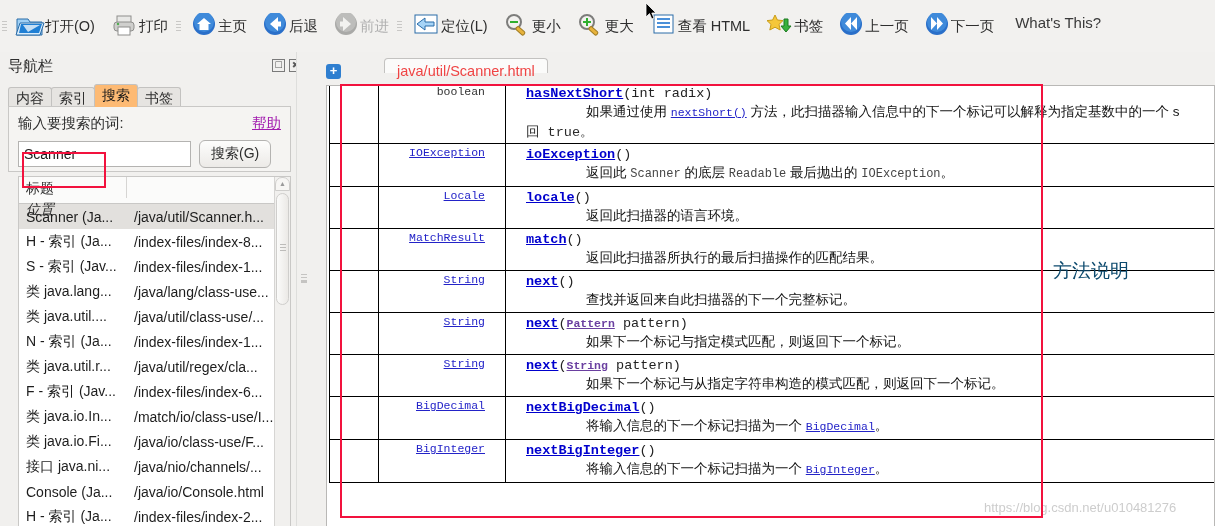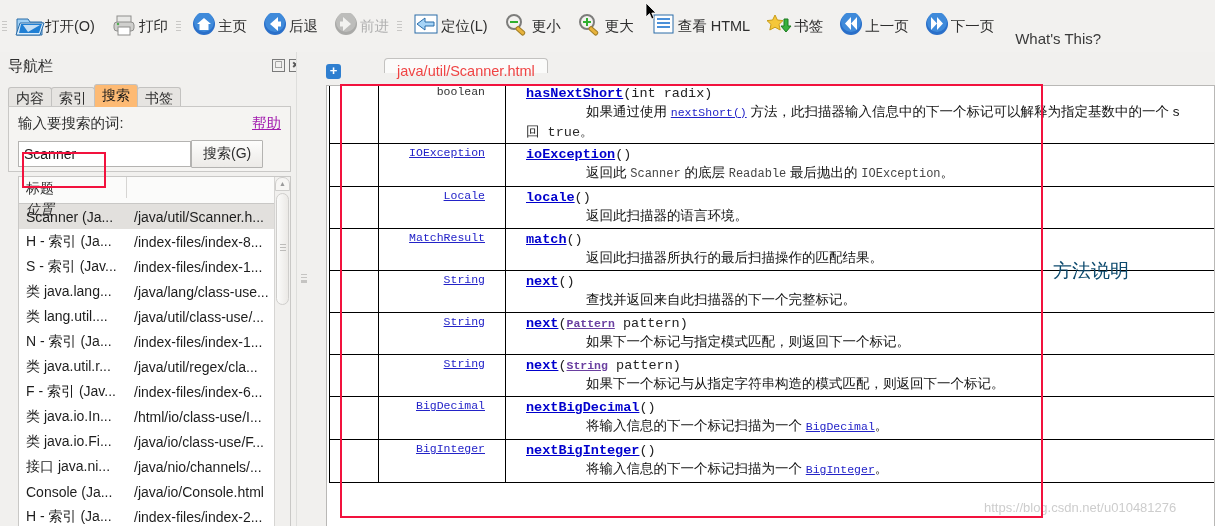--- a/index.html
+++ b/index.html
@@ -28,21 +28,21 @@
     flex:0 0 auto;
   }
   .tb-grip i{
     display:block;width:5px;height:11px;
     background:
       linear-gradient(to bottom,#c9c8c6 0 1px,transparent 1px 3px,
       #c9c8c6 3px 4px,transparent 4px 6px,
       #c9c8c6 6px 7px,transparent 7px 9px,
       #c9c8c6 9px 10px,transparent 10px 11px);
   }
-  .whats{font-size:15px;color:#3a3a3a;padding-left:14px;padding-top:30px;white-space:nowrap;}
+  .whats{font-size:15px;color:#3a3a3a;padding-left:14px;padding-top:14px;white-space:nowrap;}
 
   
   #navpanel{
     position:absolute;left:0;top:52px;width:306px;height:474px;
     background:#f1f0ee;
   }
   #navtitle{
     position:absolute;left:8px;top:5px;font-size:15px;color:#2e2e2e;
   }
   .panelbtn{
@@ -79,21 +79,21 @@
   }
   #combo-input{
     flex:1;height:100%;border:none;outline:none;background:transparent;
     font-family:"Liberation Sans",sans-serif;font-size:14px;color:#1a1a1a;padding-left:5px;
   }
   #combo-arrow{
     width:22px;height:24px;border-left:1px solid #cfcecc;background:#f4f3f1;
     display:flex;align-items:center;justify-content:center;font-size:8px;color:#4a4a4a;
   }
   #searchbtn{
-    height:26px;padding:0 11px;border:1px solid #b4b3b1;border-radius:1px;
+    margin-left:8px;height:26px;padding:0 11px;border:1px solid #b4b3b1;border-radius:6px;
     background:linear-gradient(to bottom,#fdfdfc,#eceae7);
     font-family:"Liberation Sans",sans-serif;font-size:14px;color:#2e2e2e;
     display:flex;align-items:center;cursor:pointer;
   }
   
   #redbox-input{
     position:absolute;left:22px;top:152px;width:84px;height:36px;
     border:2px solid #f2123e;box-sizing:border-box;pointer-events:none;z-index:8;
   }
 
@@ -409,38 +409,38 @@
         </div>
         <div class="res-row">
           <div class="res-c c1">S - 索引 (Jav...</div>
           <div class="res-c c2">/index-files/index-1...</div>
         </div>
         <div class="res-row">
           <div class="res-c c1">类 java.lang...</div>
           <div class="res-c c2">/java/lang/class-use...</div>
         </div>
         <div class="res-row">
-          <div class="res-c c1">类 lang.util....</div>
+          <div class="res-c c1">类 java.util....</div>
           <div class="res-c c2">/java/util/class-use/...</div>
         </div>
         <div class="res-row">
           <div class="res-c c1">N - 索引 (Ja...</div>
           <div class="res-c c2">/index-files/index-1...</div>
         </div>
         <div class="res-row">
           <div class="res-c c1">类 java.util.r...</div>
           <div class="res-c c2">/java/util/regex/cla...</div>
         </div>
         <div class="res-row">
           <div class="res-c c1">F - 索引 (Jav...</div>
           <div class="res-c c2">/index-files/index-6...</div>
         </div>
         <div class="res-row">
           <div class="res-c c1">类 java.io.In...</div>
-          <div class="res-c c2">/html/io/class-use/I...</div>
+          <div class="res-c c2">/match/io/class-use/I...</div>
         </div>
         <div class="res-row">
           <div class="res-c c1">类 java.io.Fi...</div>
           <div class="res-c c2">/java/io/class-use/F...</div>
         </div>
         <div class="res-row">
           <div class="res-c c1">接口 java.ni...</div>
           <div class="res-c c2">/java/nio/channels/...</div>
         </div>
         <div class="res-row">

